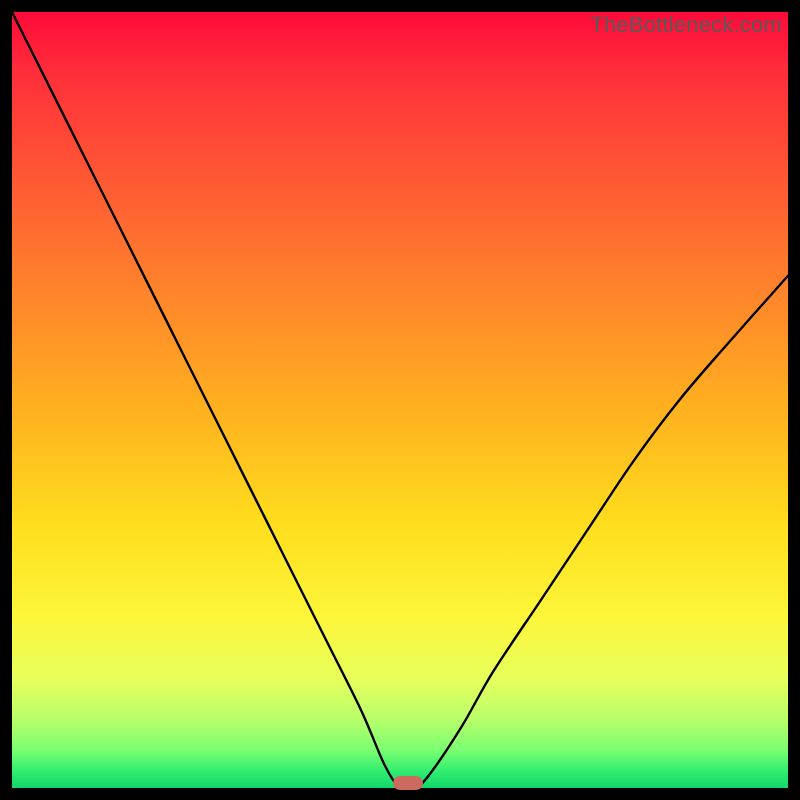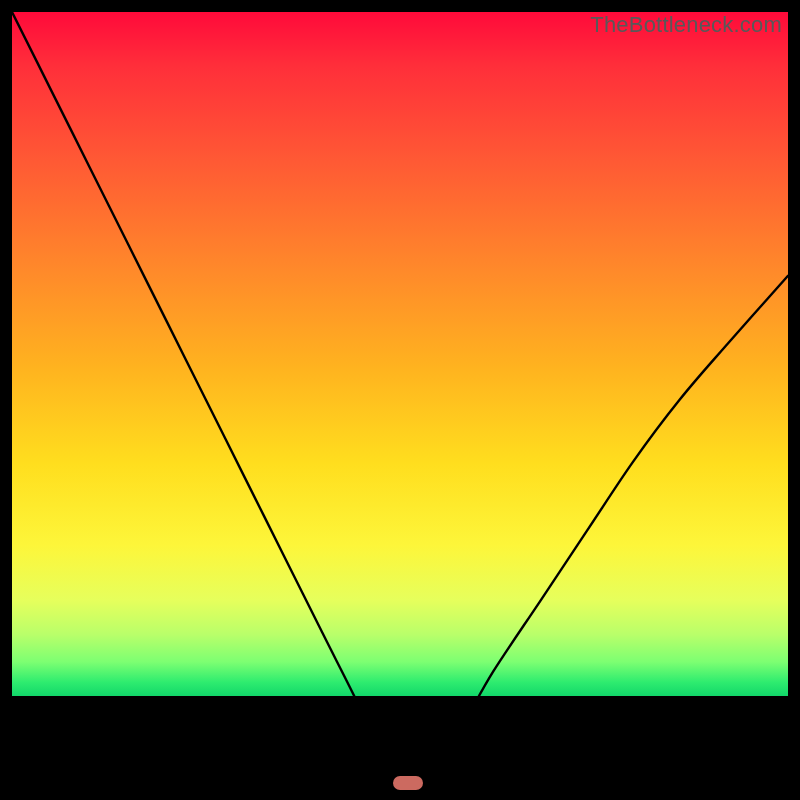--- a/index.html
+++ b/index.html
@@ -15,21 +15,21 @@
     position: relative;
     width: 800px;
     height: 800px;
     background: #000;
   }
   .plot {
     position: absolute;
     left: 12px;
     top: 12px;
     width: 776px;
-    height: 684px;
+    height: 776px;
     
     background: linear-gradient(to bottom,
       #ff0a3a 0%,
       #ff2f3a 8%,
       #ff5a34 22%,
       #ff8a2a 38%,
       #ffb31f 52%,
       #ffde1e 66%,
       #fdf63a 78%,
       #e6ff5c 86%,

